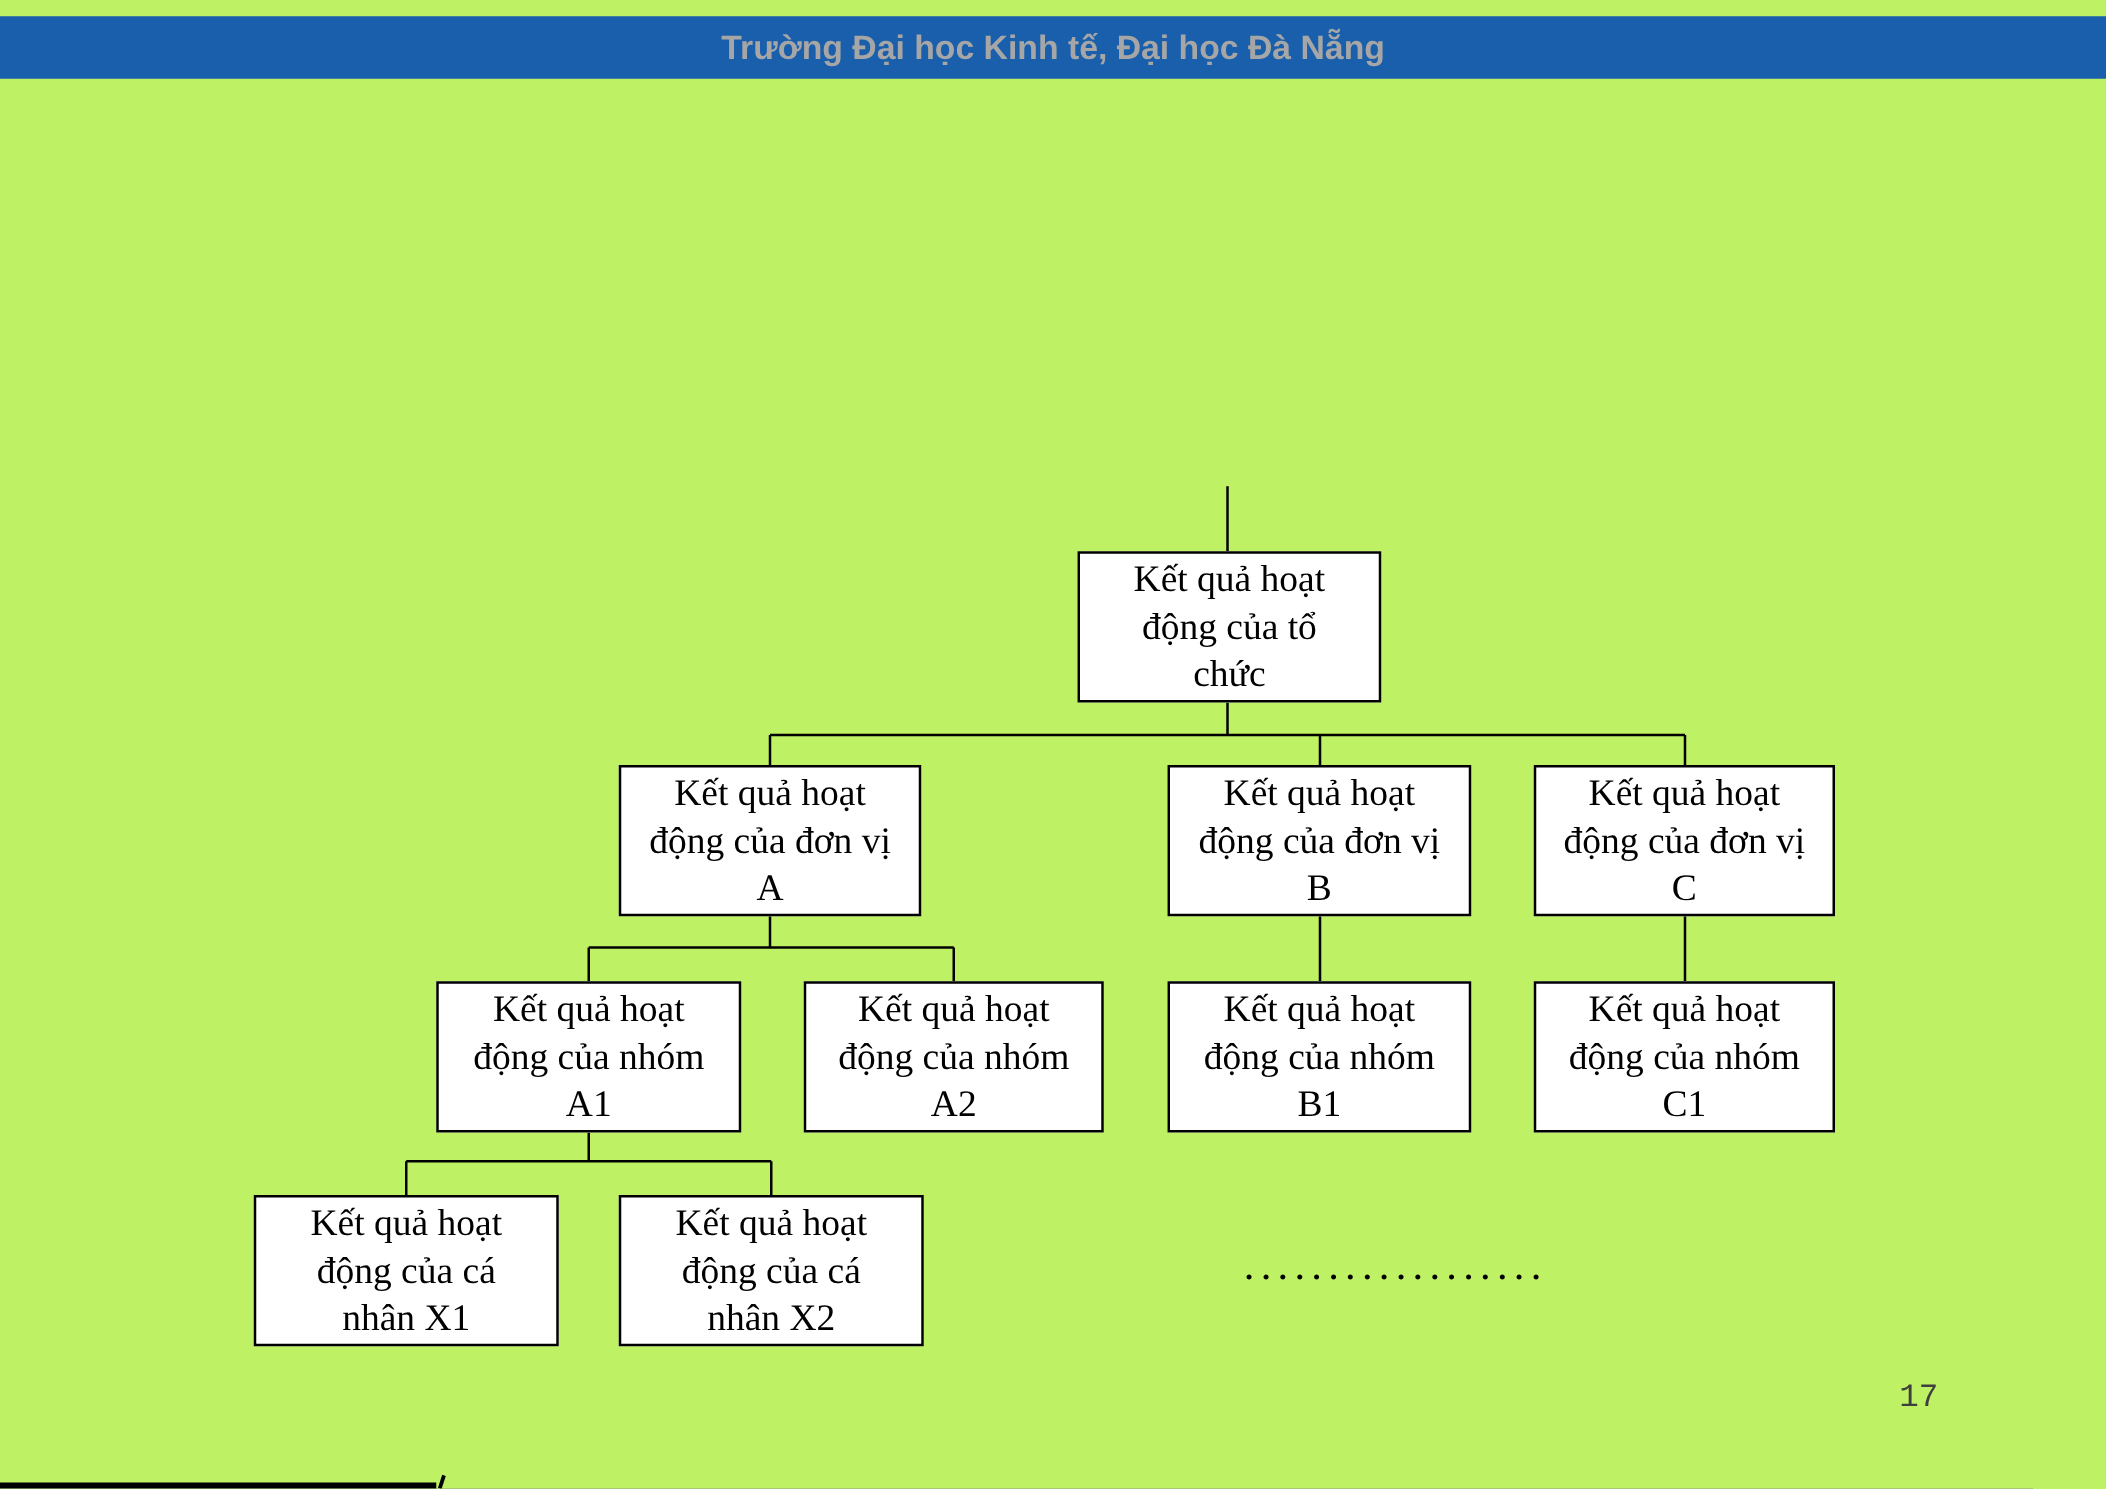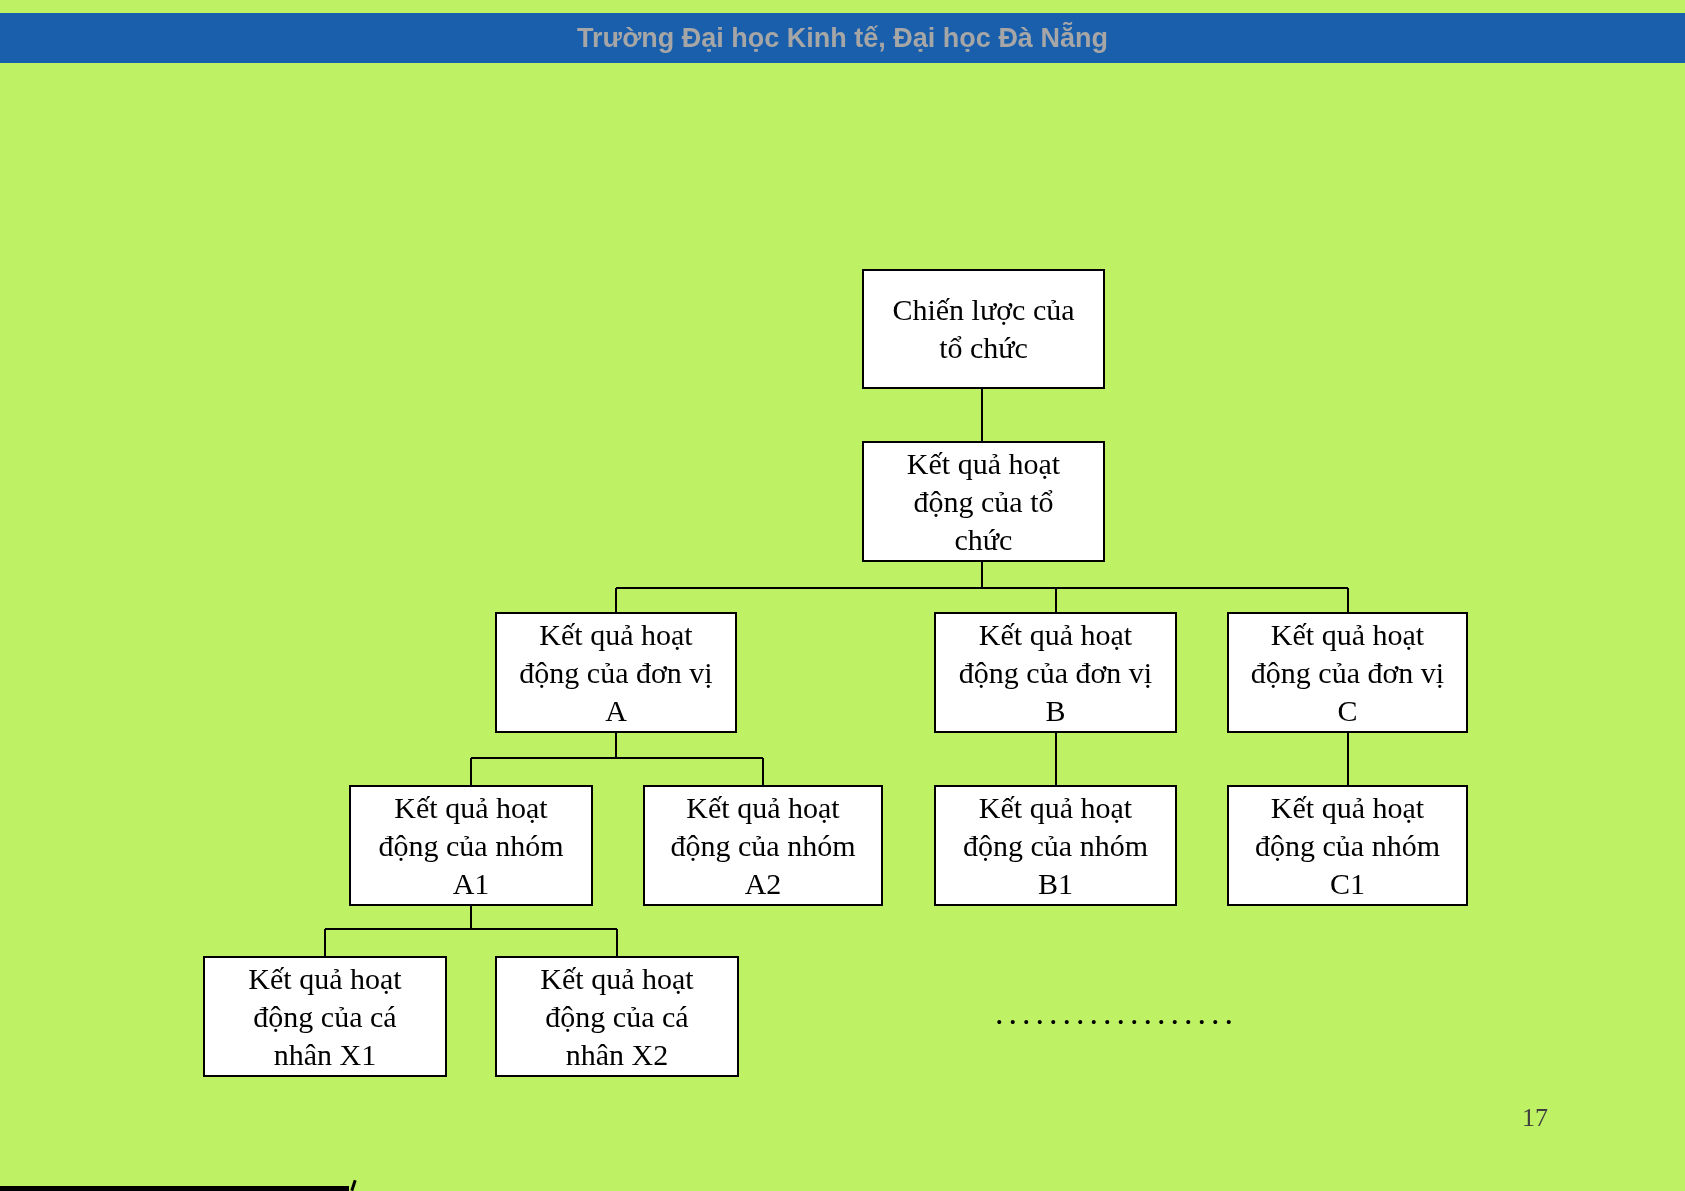--- a/index.html
+++ b/index.html
@@ -44,21 +44,21 @@
     position:absolute;left:995px;top:994px;
     font-family:"Liberation Serif",serif;
     font-size:34px;color:#000;
     letter-spacing:5px;
     white-space:nowrap;
   }
   .page-number{
     position:absolute;left:1500px;top:1103px;width:70px;
     text-align:center;
     font-size:26px;color:#3F3F3F;
-    font-family:Liberation Serif, serif;
+    font-family:Liberation Mono, monospace;
   }
   .footer-bar{
     position:absolute;left:0;top:1186px;width:349px;height:5px;
     background:#000;
   }
   .footer-tick{
     position:absolute;left:352px;top:1180px;width:3px;height:11px;
     background:#000;
     transform:rotate(18deg);
   }
@@ -83,22 +83,20 @@
       <div class="connector" style="left: 615px; top: 733px; width: 2px; height: 25px;"></div>
       <div class="connector" style="left: 471px; top: 757px; width: 292px; height: 2px;"></div>
       <div class="connector" style="left: 470px; top: 758px; width: 2px; height: 27px;"></div>
       <div class="connector" style="left: 762px; top: 758px; width: 2px; height: 27px;"></div>
       <div class="connector" style="left: 1055px; top: 733px; width: 2px; height: 52px;"></div>
       <div class="connector" style="left: 1347px; top: 733px; width: 2px; height: 52px;"></div>
       <div class="connector" style="left: 470px; top: 906px; width: 2px; height: 23px;"></div>
       <div class="connector" style="left: 325px; top: 928px; width: 292px; height: 2px;"></div>
       <div class="connector" style="left: 324px; top: 929px; width: 2px; height: 27px;"></div>
       <div class="connector" style="left: 616px; top: 929px; width: 2px; height: 27px;"></div>
-      <div class="node" style="left: 862px; top: 269px; width: 243px; height: 120px; border-color: rgb(0, 0, 0);">Chiến lược của
-tổ chức</div>
       <div class="node" style="left: 862px; top: 441px; width: 243px; height: 121px; border-color: rgb(0, 0, 0);">Kết quả hoạt
 động của tổ
 chức</div>
       <div class="node" style="left: 495px; top: 612px; width: 242px; height: 121px; border-color: rgb(0, 0, 0);">Kết quả hoạt
 động của đơn vị
 A</div>
       <div class="node" style="left: 934px; top: 612px; width: 243px; height: 121px; border-color: rgb(0, 0, 0);">Kết quả hoạt
 động của đơn vị
 B</div>
       <div class="node" style="left: 1227px; top: 612px; width: 241px; height: 121px; border-color: rgb(0, 0, 0);">Kết quả hoạt

